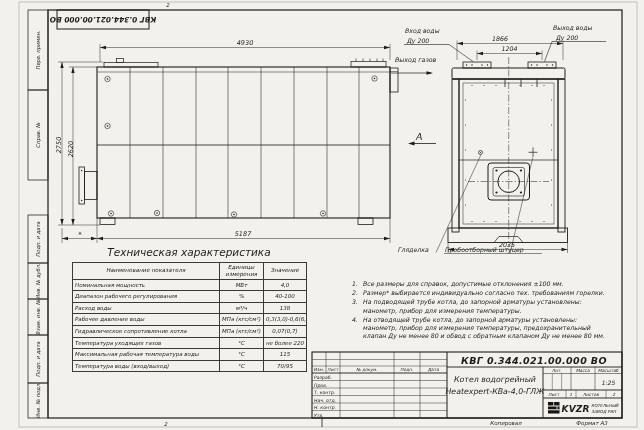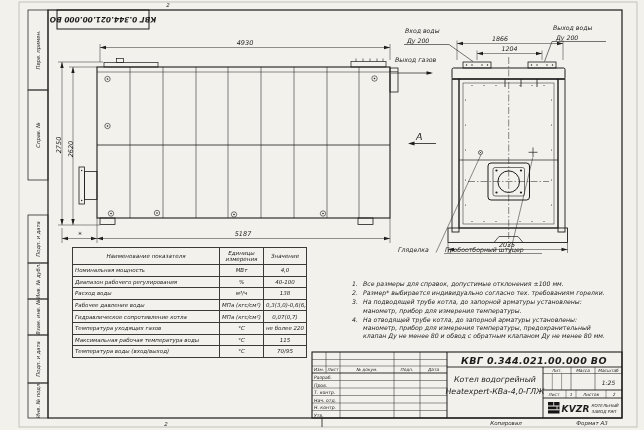--- a/index.html
+++ b/index.html
@@ -356,20 +356,21 @@
   <g>
     <text x="506" y="424.5" text-anchor="middle" font-size="5.5">Копировал</text>
     <text x="592" y="424.5" text-anchor="middle" font-size="5.5">Формат А3</text>
     <text x="168" y="7" text-anchor="middle" font-size="5.5">2</text>
     <text x="166" y="425.5" text-anchor="middle" font-size="5.5">2</text>
     <line x1="322" y1="418" x2="322" y2="427" stroke="#1d1d1d" stroke-width="0.8"></line>
   </g>
 </svg>
 
 <div id="spec" class="overlay">
+  <div class="tbl-title">Техническая характеристика</div>
   <table>
     <colgroup>
           <col style="width:147px">
           <col style="width:44px">
           <col style="width:43px">
         </colgroup>
     <tbody>
           <tr>
       <th>Наименование показателя</th>
       <th>Единицы измерения</th>

